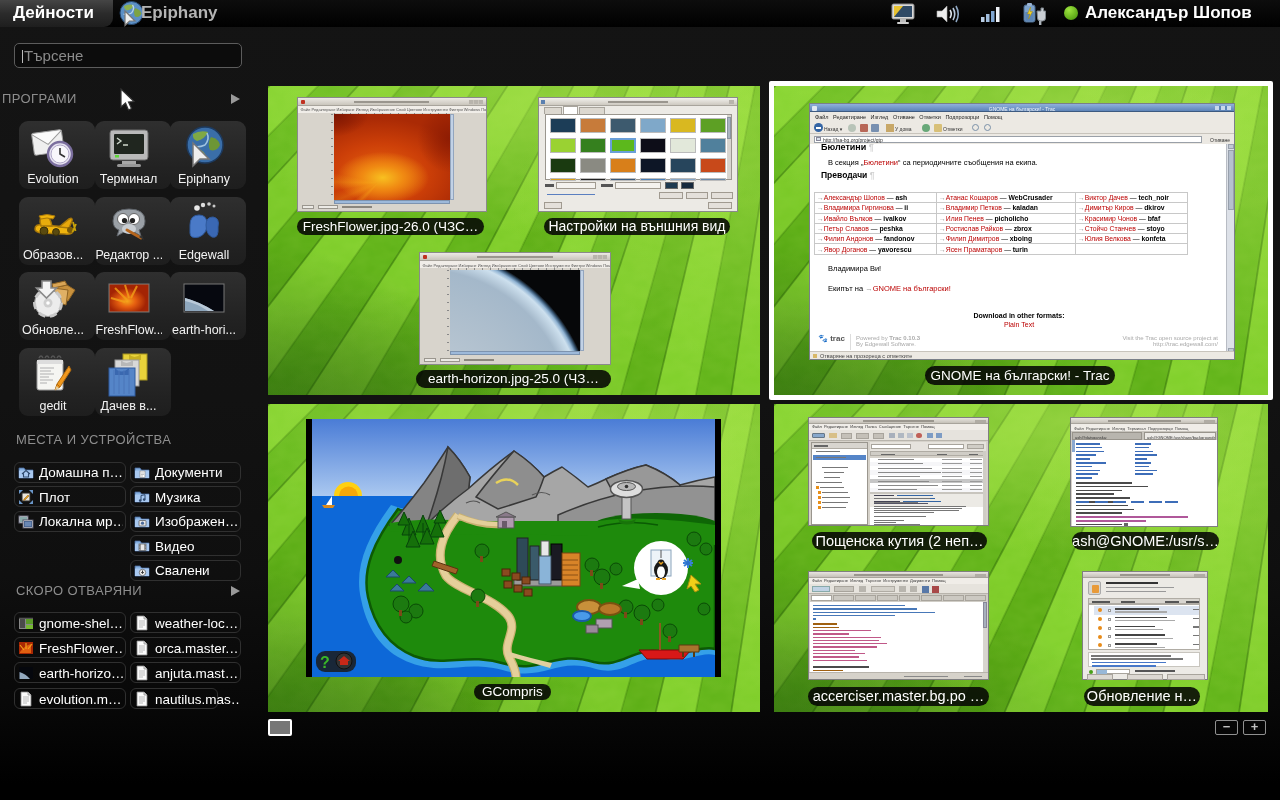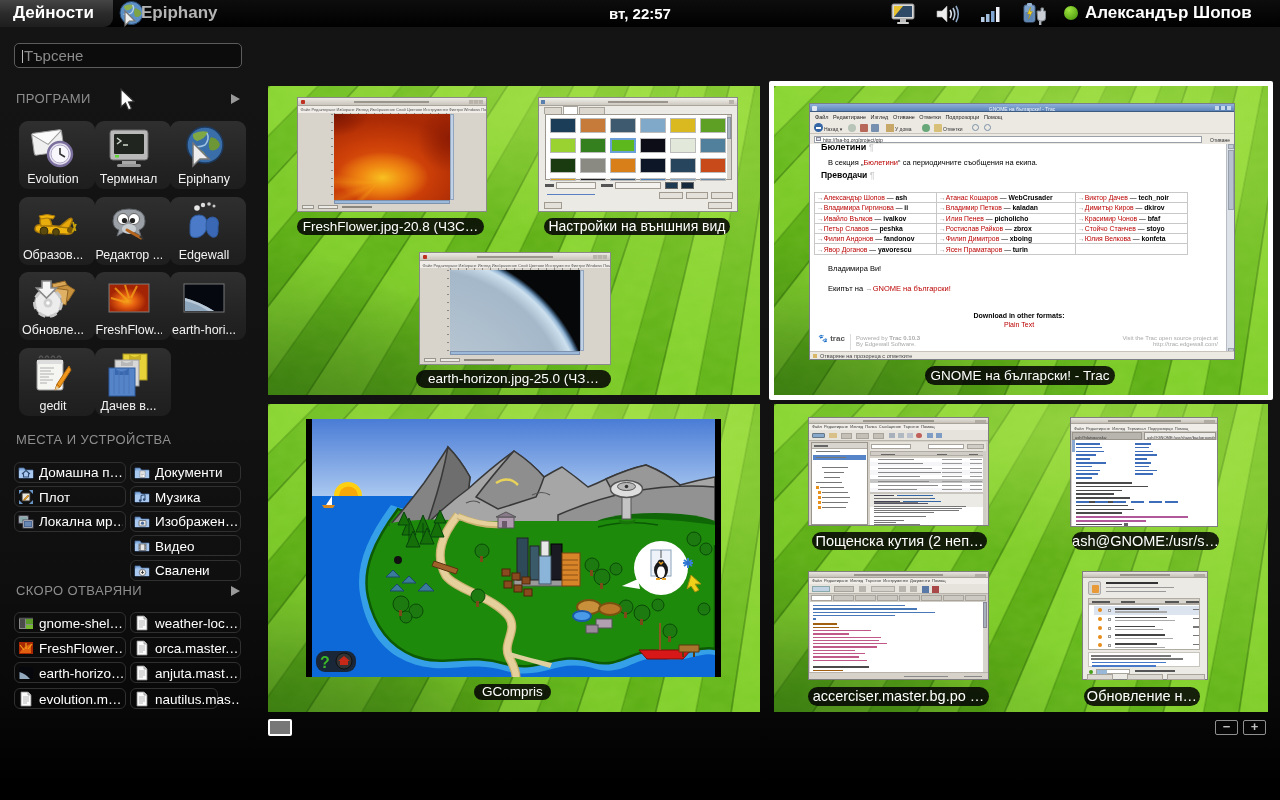--- a/index.html
+++ b/index.html
@@ -64,21 +64,20 @@
 <svg style="position:absolute;left:118px;top:0px" width="27" height="27" viewBox="0 0 27 27">
 <circle cx="13.5" cy="13" r="11.5" fill="#5b8fc6"></circle>
 <circle cx="13.5" cy="13" r="11.5" fill="none" stroke="#26466b" stroke-width="1"></circle>
 <path d="M6 6 Q10.5 3.5 16 5 Q14 9.5 9 10.5 Q6 9 6 6Z" fill="#8db04e"></path>
 <path d="M17 8 Q22.5 9.5 23.5 13.5 Q21.5 18 17 16.5 Q15 12 17 8Z" fill="#7da344"></path>
 <path d="M8 17 Q12.5 16 14.5 19 Q12.5 22.5 9 21 Q7 19 8 17Z" fill="#8db04e"></path>
 <path d="M13.5 13 q3.5 -4.5 1 -8 M13.5 13 q-4.5 2.5 -8 1" stroke="#b8d4ea" stroke-width="1.3" fill="none"></path>
 <path d="M7 25.5 L7 11 L17 21 L11.5 21 Z" fill="#f0f0f0" stroke="#777" stroke-width="1.2"></path>
 </svg>
 <div id="appname">Epiphany</div>
-<div id="clock">вт, 22:57</div>
 <svg style="position:absolute;left:891px;top:3px" width="25" height="22" viewBox="0 0 25 22">
 <rect x="1" y="1" width="22" height="15" rx="1.5" fill="#d9d9d9" stroke="#8a8a8a"></rect>
 <rect x="3" y="3" width="18" height="11" fill="#2f4a66"></rect>
 <path d="M3 14 L12 3 L3 3 Z" fill="#e8c231"></path>
 <rect x="9" y="16" width="6" height="3" fill="#bbb"></rect>
 <rect x="6" y="19" width="12" height="2" rx="1" fill="#cfcfcf"></rect>
 </svg>
 <svg style="position:absolute;left:935px;top:3px" width="26" height="22" viewBox="0 0 26 22">
 <path d="M2 8 L7 8 L12 3 L12 19 L7 14 L2 14 Z" fill="#ededed" stroke="#aaa" stroke-width=".6"></path>
 <path d="M15 7 Q17.5 11 15 15" stroke="#dfe6ee" stroke-width="1.6" fill="none"></path>
@@ -96,21 +95,21 @@
 <rect x="6" y="1" width="5" height="3" rx="1" fill="#9ab4d4"></rect>
 <rect x="4.2" y="10" width="8.6" height="9" fill="#5c85b5"></rect>
 <path d="M9.5 5 L6.5 12 L9 12 L7.5 17 L11.5 9.5 L9 9.5 Z" fill="#f2d42a" stroke="#a88a10" stroke-width=".5"></path>
 <path d="M16 9 h4 v-3 h2.5 v3 h2 v7 q0 3 -3 3 h-2 q-3 0 -3 -3 Z" fill="#c9ced4" stroke="#7f868d"></path>
 <rect x="18" y="19" width="2.4" height="4" fill="#aab1b8"></rect>
 </svg>
 <div style="position:absolute;left:1064px;top:6px;width:14px;height:14px;border-radius:50%;background:radial-gradient(circle at 5px 4px,#9ee53f,#5da818 70%,#3f7a0c)"></div>
 <div id="username">Александър Шопов</div>
 </div>
 <div id="search"><span style="display:inline-block;width:1px;height:13px;background:#bbb;vertical-align:-2px;margin-right:1px"></span>Търсене</div>
-<div class="shead" style="left:16px;top:91px">ПРОГРАМИ</div>
+<div class="shead" style="left:2px;top:91px">ПРОГРАМИ</div>
 <div class="sarrow" style="left:231px;top:94px"></div>
 <div class="shead" style="left:16px;top:432px">МЕСТА И УСТРОЙСТВА</div>
 <div class="shead" style="left:16px;top:583px">СКОРО ОТВАРЯНИ</div>
 <div class="sarrow" style="left:231px;top:586px"></div>
 <div class="tile" style="left:19px;top:121px">
     <svg class="ic" viewBox="0 0 48 48">
 <g transform="rotate(-8 22 20)">
         <rect x="4" y="8" width="30" height="22" rx="2" fill="#efefef" stroke="#9a9a9a"></rect>
 <path d="M4 9 L19 21 L34 9" fill="#fbfbfb" stroke="#9a9a9a"></path>
       </g>
@@ -1196,21 +1195,21 @@
 <div style="position:absolute;left:6px;top:97.5px;width:4px;height:4px;border-radius:50%;background:#48a018"></div>
 <div style="position:absolute;left:13px;top:97px;width:34px;height:5px;background:#fff;border:1px solid #a8a49c">
         <div style="position:absolute;left:0;top:0;width:10px;height:5px;background:#98b8d8"></div>
       </div>
 <div style="position:absolute;left:52px;top:98px;width:40px;height:1.8px;background:#555"></div>
 <div style="position:absolute;left:4px;top:102px;width:26px;height:6px;background:#dcd8d2;border:1px solid #a8a49c"></div>
 <div style="position:absolute;left:44px;top:102px;width:36px;height:6px;background:#dcd8d2;border:1px solid #a8a49c"></div>
 <div style="position:absolute;left:84px;top:102px;width:38px;height:6px;background:#dcd8d2;border:1px solid #a8a49c"></div>
 </div>
   </div>
-<div class="pill" style="left:297px;top:218px;width:187px;height:17px;font-size:13.5px;line-height:17px">FreshFlower.jpg-20.8 (ЧЗС…</div>
+<div class="pill" style="left:297px;top:218px;width:187px;height:17px;font-size:13.5px;line-height:17px">FreshFlower.jpg-26.0 (ЧЗС…</div>
 <div class="pill" style="left:544px;top:218px;width:186px;height:17px;font-size:14px;line-height:17px">Настройки на външния вид</div>
 <div class="pill" style="left:416px;top:370px;width:195px;height:18px;font-size:13.5px;line-height:18px">earth-horizon.jpg-25.0 (ЧЗ…</div>
 <div class="pill" style="left:925px;top:366px;width:190px;height:19px;font-size:13.5px;line-height:19px">GNOME на български! - Trac</div>
 <div class="pill" style="left:474px;top:684px;width:77px;height:16px;font-size:13.5px;line-height:16px">GCompris</div>
 <div class="pill" style="left:812px;top:532px;width:175px;height:18px;font-size:14.5px;line-height:18px">Пощенска кутия (2 неп…</div>
 <div class="pill" style="left:1072px;top:532px;width:147px;height:18px;font-size:14.5px;line-height:18px">ash@GNOME:/usr/s…</div>
 <div class="pill" style="left:808px;top:687px;width:181px;height:19px;font-size:14.5px;line-height:19px">accerciser.master.bg.po …</div>
 <div class="pill" style="left:1084px;top:687px;width:116px;height:19px;font-size:14.5px;line-height:19px">Обновление н…</div>
 <div id="wsind"></div>
 <div class="zbtn" style="left:1215px;top:720px">−</div>

